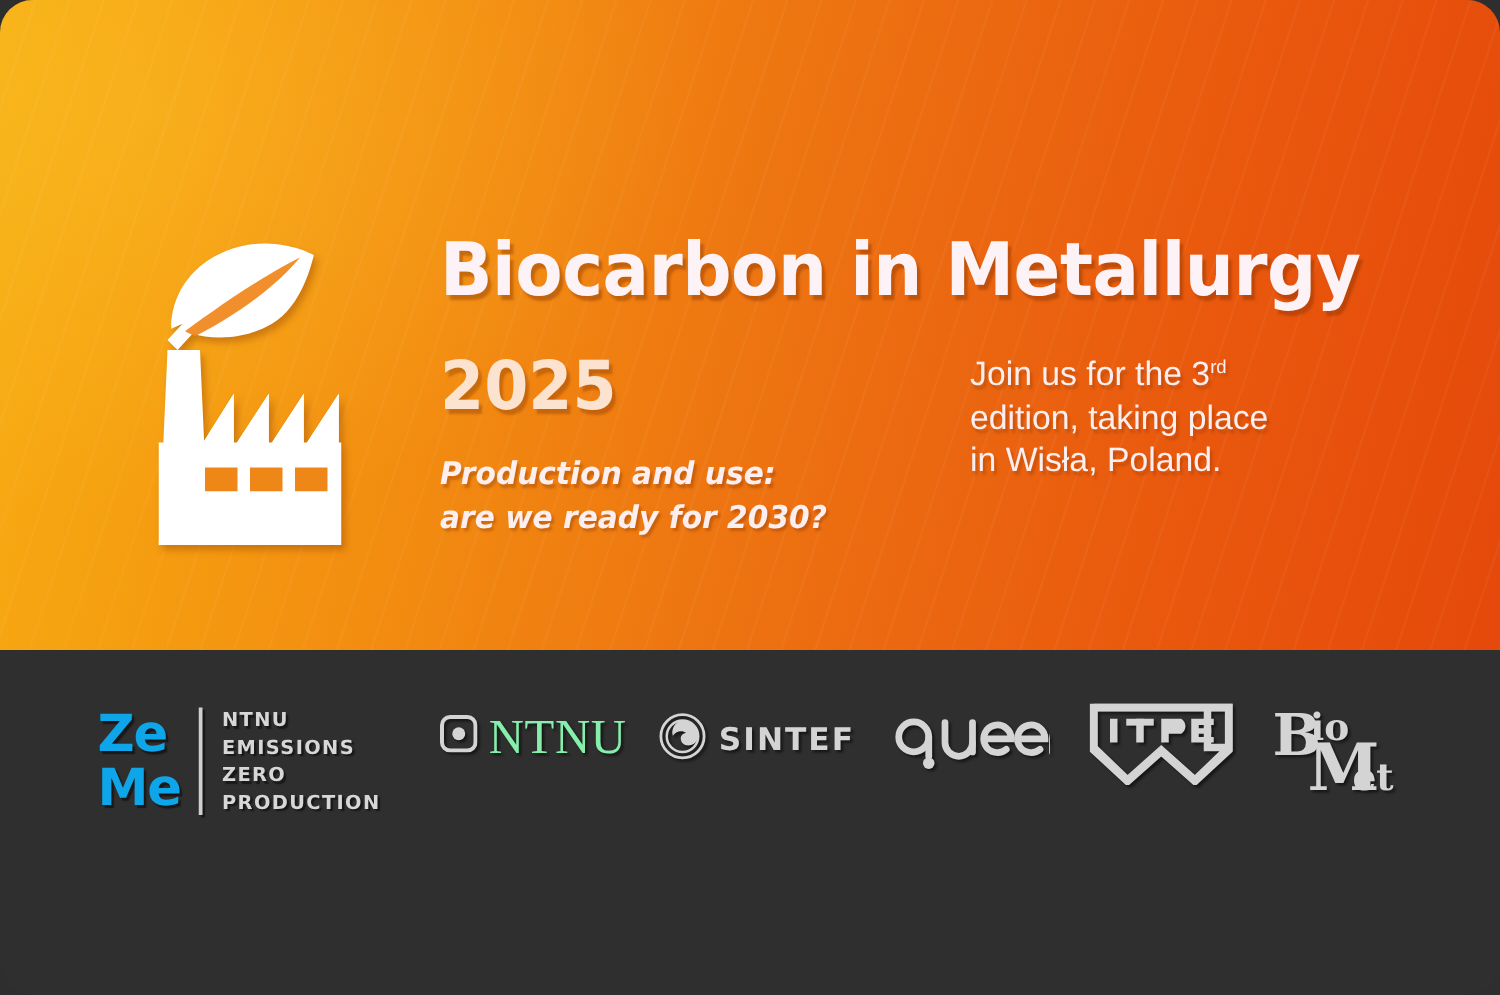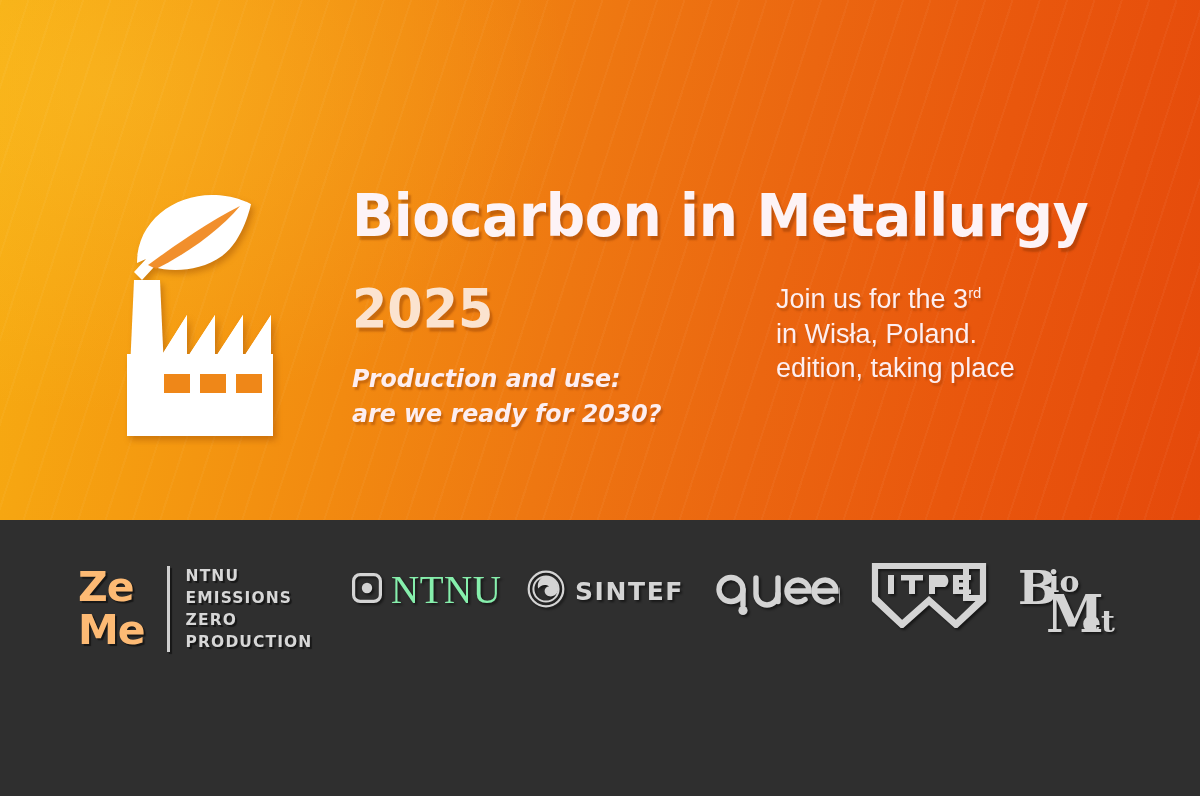--- a/index.html
+++ b/index.html
@@ -9,20 +9,21 @@
     overflow: hidden;
     font-family: "Liberation Sans", sans-serif;
     background: #2e2e2e;
   }
 
   .banner {
     position: relative;
     width: 1200px;
     height: 796px;
     overflow: hidden;
+    border-radius: 26px;
   }
 
   
   .hero {
     position: absolute;
     left: 0; top: 0;
     width: 1200px;
     height: 520px;
     background: linear-gradient(100deg,
         #F7AE12 0%,
@@ -152,24 +153,24 @@
     top: 45px;
     display: flex;
     align-items: center;
     gap: 0px;
   }
   .zeme-letters {
     font-family: "DejaVu Sans", sans-serif;
     font-weight: bold;
     font-size: 41px;
     line-height: 1.06;
-    color: #fdba74;
+    color: #0ea5e9;
     letter-spacing: -1px;
     text-shadow: 2px 2px 1px rgba(0,0,0,0.5);
-    padding-right: 22px;
+    padding-right: 14px;
   }
   .zeme-divider {
     width: 3px;
     height: 86px;
     background: #cfcfcf;
     margin-right: 16px;
     box-shadow: 2px 2px 1px rgba(0,0,0,0.5);
   }
   .zeme-words {
     font-family: "DejaVu Sans", sans-serif;
@@ -284,22 +285,22 @@
 
   <div class="year">2025</div>
 
   <div class="tagline">
     <div>Production and use:</div>
     <div>are we ready for 2030?</div>
   </div>
 
   <div class="info-block">
     <div><span>Join us for the 3</span><sup>rd</sup></div>
+    <div>edition, taking place</div>
     <div>in Wisła, Poland.</div>
-    <div>edition, taking place</div>
   </div>
 
   <div class="footer">
 
     <div class="zeme">
       <div class="zeme-letters">
         <div>Ze</div>
         <div>Me</div>
       </div>
       <div class="zeme-divider"></div>

